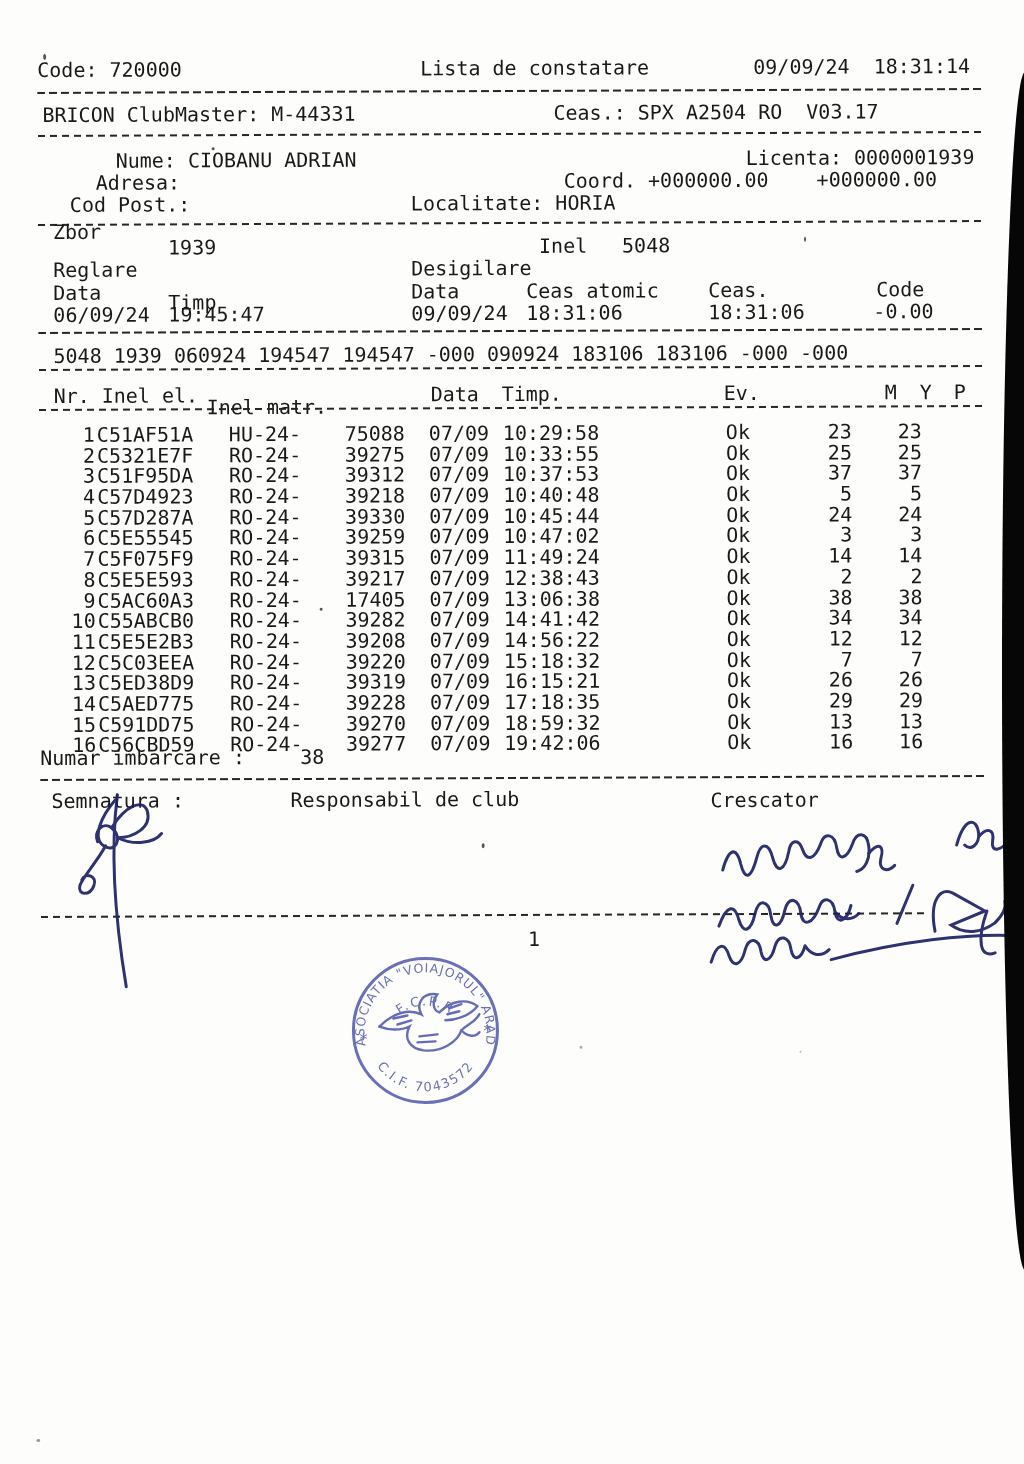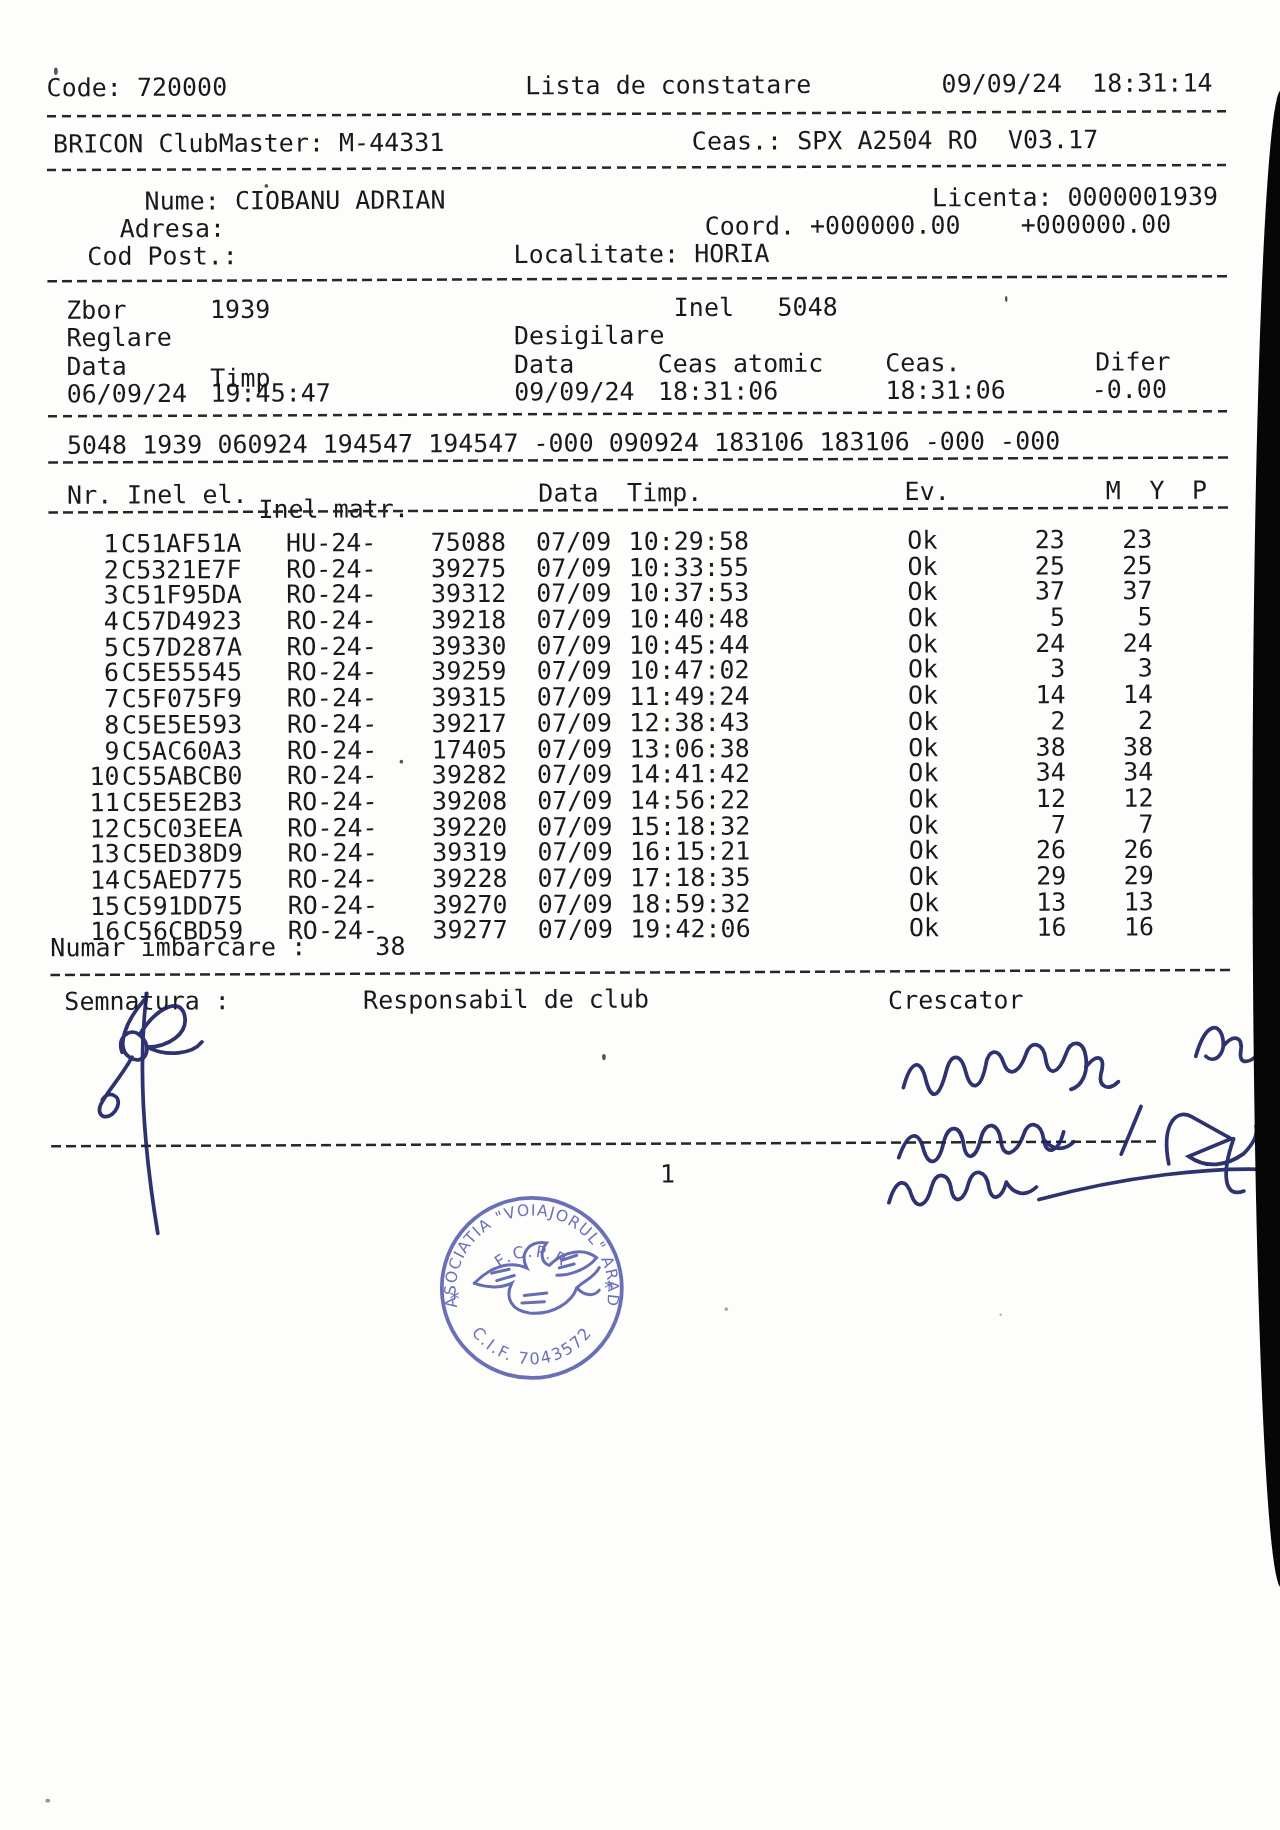--- a/index.html
+++ b/index.html
@@ -42,32 +42,32 @@
     <div class="dash" style="left:40px;top:133px;width:945px"></div>
 
     <div class="txt" style="left:118px;top:149px">Nume: CIOBANU ADRIAN</div>
     <div class="txt" style="left:748px;top:149px">Licenta: 0000001939</div>
     <div class="txt" style="left:98px;top:171px">Adresa:</div>
     <div class="txt" style="left:566px;top:171px">Coord. +000000.00    +000000.00</div>
     <div class="txt" style="left:72px;top:193px">Cod Post.:</div>
     <div class="txt" style="left:413px;top:193px">Localitate: HORIA</div>
     <div class="dash" style="left:40px;top:222px;width:945px"></div>
 
-    <div class="txt" style="left:55px;top:236px">Zbor</div>
+    <div class="txt" style="left:55px;top:220px">Zbor</div>
     <div class="txt" style="left:170px;top:236px">1939</div>
     <div class="txt" style="left:541px;top:236px">Inel</div>
     <div class="txt" style="left:624px;top:236px">5048</div>
     <div class="txt" style="left:55px;top:258px">Reglare</div>
     <div class="txt" style="left:413px;top:258px">Desigilare</div>
     <div class="txt" style="left:55px;top:281px">Data</div>
     <div class="txt" style="left:170px;top:291px">Timp</div>
     <div class="txt" style="left:413px;top:281px">Data</div>
     <div class="txt" style="left:528px;top:281px">Ceas atomic</div>
     <div class="txt" style="left:710px;top:281px">Ceas.</div>
-    <div class="txt" style="left:878px;top:281px">Difer</div>
+    <div class="txt" style="left:878px;top:281px">Code</div>
     <div class="txt" style="left:55px;top:303px">06/09/24</div>
     <div class="txt" style="left:170px;top:303px">19:45:47</div>
     <div class="txt" style="left:413px;top:303px">09/09/24</div>
     <div class="txt" style="left:528px;top:303px">18:31:06</div>
     <div class="txt" style="left:710px;top:303px">18:31:06</div>
     <div class="txt" style="left:875px;top:303px">-0.00</div>
     <div class="dash" style="left:40px;top:330px;width:945px"></div>
 
     <div class="txt" style="left:55px;top:344px">5048 1939 060924 194547 194547 -000 090924 183106 183106 -000 -000</div>
     <div class="dash" style="left:40px;top:367px;width:945px"></div>

